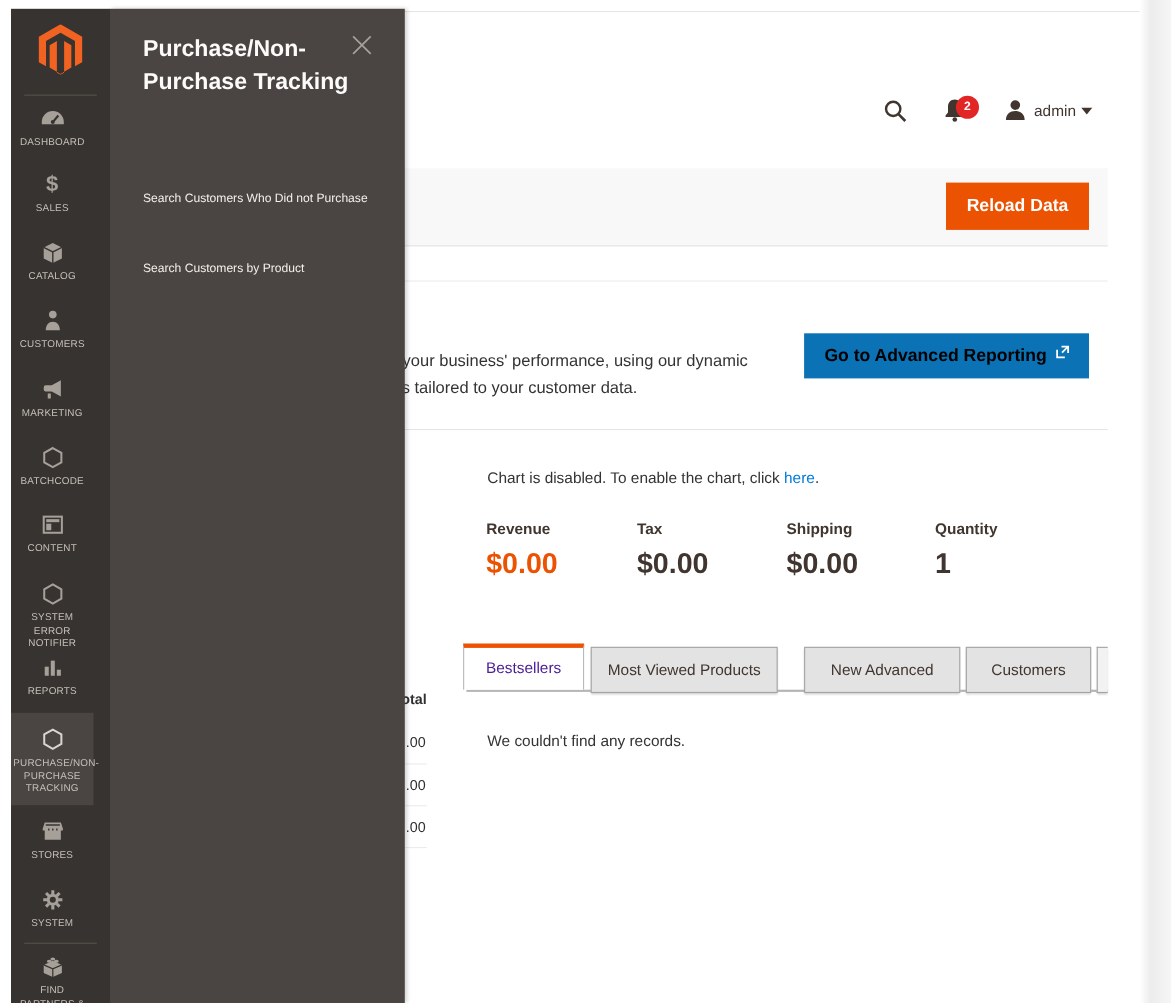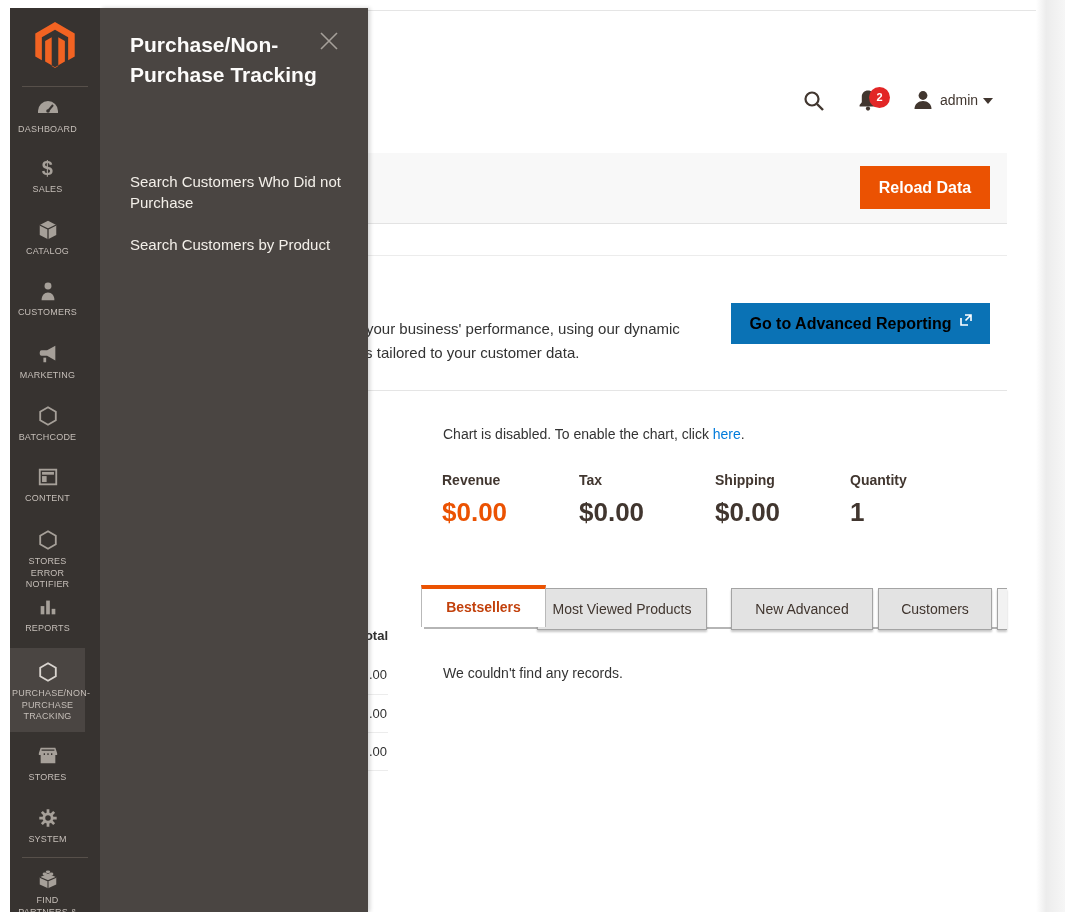--- a/index.html
+++ b/index.html
@@ -47,40 +47,40 @@
   
   .bg-th  { position:absolute; left:288px; width:100px; top:628px; text-align:right;
     font-size:13px; font-weight:bold; color:#303030; }
   .bg-td  { position:absolute; left:287px; width:100px; text-align:right;
     font-size:13px; color:#303030; }
   .bg-sep { position:absolute; left:260px; width:128px; height:1px; background:#ececec; }
 
   
   .tabs-underline { position:absolute; left:424px; top:627px; width:583px; height:2px; background:#b5b5b5; }
   .tab { position:absolute; text-align:center; font-size:14px; cursor:pointer; }
-  .tab.active { left:421px; top:585px; width:125px; height:42px; background:#fff;
+  .tab.active { left:421px; top:585px; width:110px; height:42px; background:#fff;
     border-top:4px solid #eb5202; border-left:1px solid #b9b9b9; border-right:1px solid #b9b9b9;
-    font-weight:bold; color:#c2410c; line-height:36px; z-index:3; }
+    font-weight:normal; color:#4c1d95; line-height:36px; z-index:3; }
   .tab.inactive { top:588px; height:42px; background:#e3e3e3; border:1px solid #a4a4a4;
     color:#41362f; line-height:40px; box-shadow:0 2px 2px rgba(0,0,0,0.22); z-index:2; }
   .tab-mvp  { left:537px; width:170px; }
   .tab-nc   { left:731px; width:142px; }
   .tab-cust { left:878px; width:114px; }
   .tab-sliver { position:absolute; left:997px; top:588px; width:10px; height:42px;
     background:#f2f2f2; border:1px solid #a4a4a4; border-right:none;
     box-shadow:0 2px 2px rgba(0,0,0,0.22); z-index:2; }
   .empty-msg { position:absolute; left:443px; top:665px; font-size:14px; color:#333; }
 
   
   .flyout { position:absolute; left:100px; top:8px; width:268px; height:904px;
     background:#4a4542; z-index:20; box-shadow:2px 0 4px rgba(0,0,0,0.18); }
   .flyout-title { position:absolute; left:30px; top:22px; width:196px; font-size:21px;
     font-weight:bold; color:#fcfbfa; line-height:30px; }
   .flyout-close { position:absolute; left:218px; top:22px; width:22px; height:22px; cursor:pointer; }
-  .flyout-link { position:absolute; left:30px; width:222px; font-size:15px; line-height:21px;
+  .flyout-link { position:absolute; left:30px; width:222px; font-size:11px; line-height:21px;
     color:#f3efe9; cursor:pointer; }
   .fl-1 { top:163px; }
   .fl-2 { top:226px; }
 
   
   .sidebar { position:absolute; left:10px; top:8px; width:90px; height:904px;
     background:#373330; z-index:30; }
   .logo { position:absolute; left:0; top:14px; width:90px; text-align:center; cursor:pointer; }
   .sb-divider { position:absolute; left:12px; width:66px; height:1px; background:#57504a; }
   .dv-1 { top:78px; } .dv-2 { top:849px; }
@@ -237,21 +237,21 @@
         <rect x="5.5" y="6.5" width="13" height="3" fill="#a6a099"></rect>
         <rect x="5.5" y="11" width="5" height="6.5" fill="#a6a099"></rect>
       </svg>
       <span>CONTENT</span>
     </div>
 
     <div class="sb-item i-bridge">
       <svg class="ic" width="22" height="22" viewBox="0 0 24 24">
         <polygon points="12,2.5 20.5,7.3 20.5,16.7 12,21.5 3.5,16.7 3.5,7.3" fill="none" stroke="#a6a099" stroke-width="2"></polygon>
       </svg>
-      <span>STORES ERROR NOTIFIER</span>
+      <span>SYSTEM ERROR NOTIFIER</span>
     </div>
 
     <div class="sb-item i-reports">
       <svg class="ic" width="22" height="22" viewBox="0 0 24 24">
         <rect x="4" y="11" width="4" height="9" fill="#a6a099"></rect>
         <rect x="10" y="5" width="4" height="15" fill="#a6a099"></rect>
         <rect x="16" y="14" width="4" height="6" fill="#a6a099"></rect>
       </svg>
       <span>REPORTS</span>
     </div>

